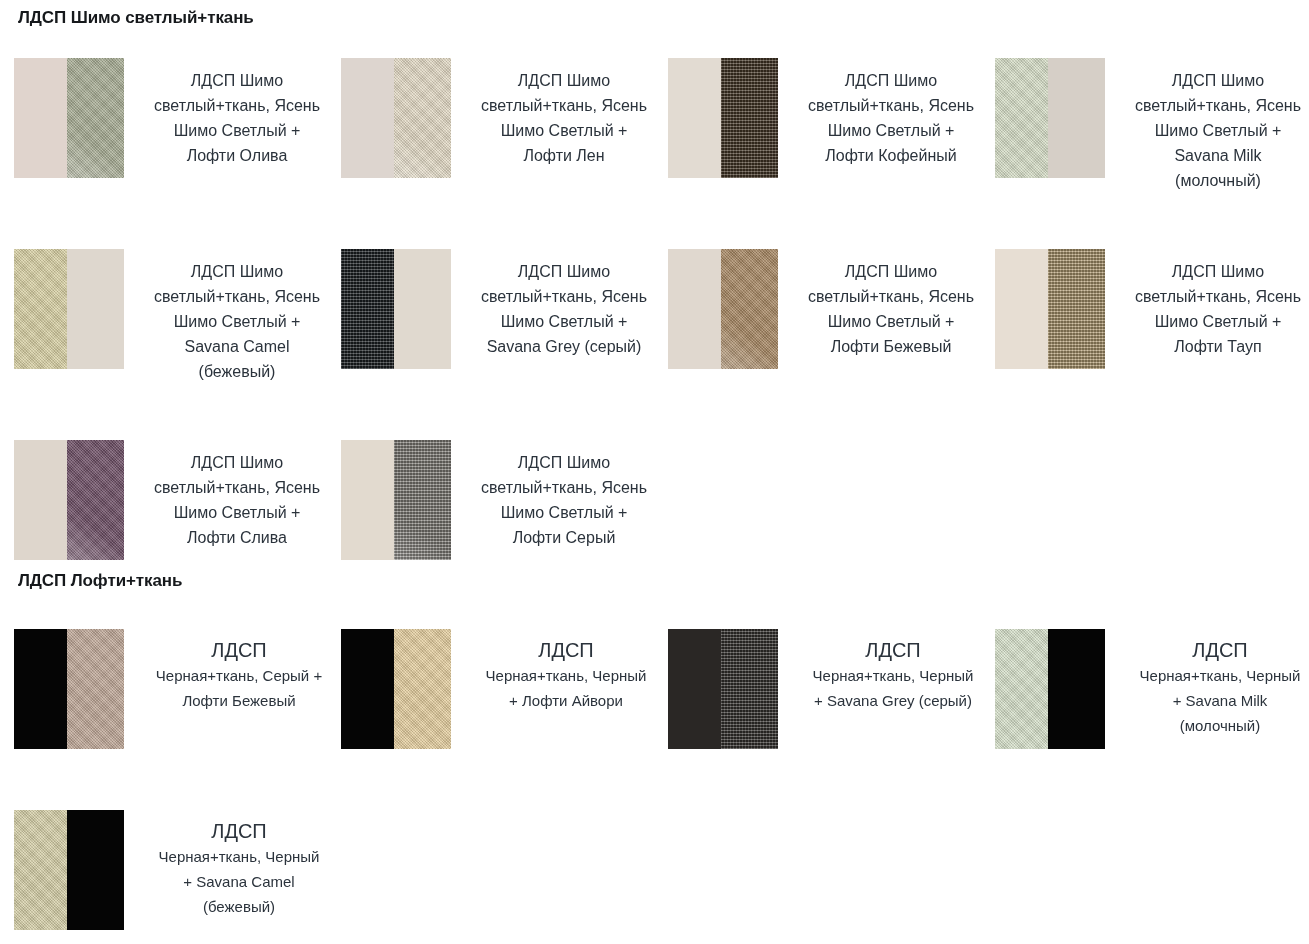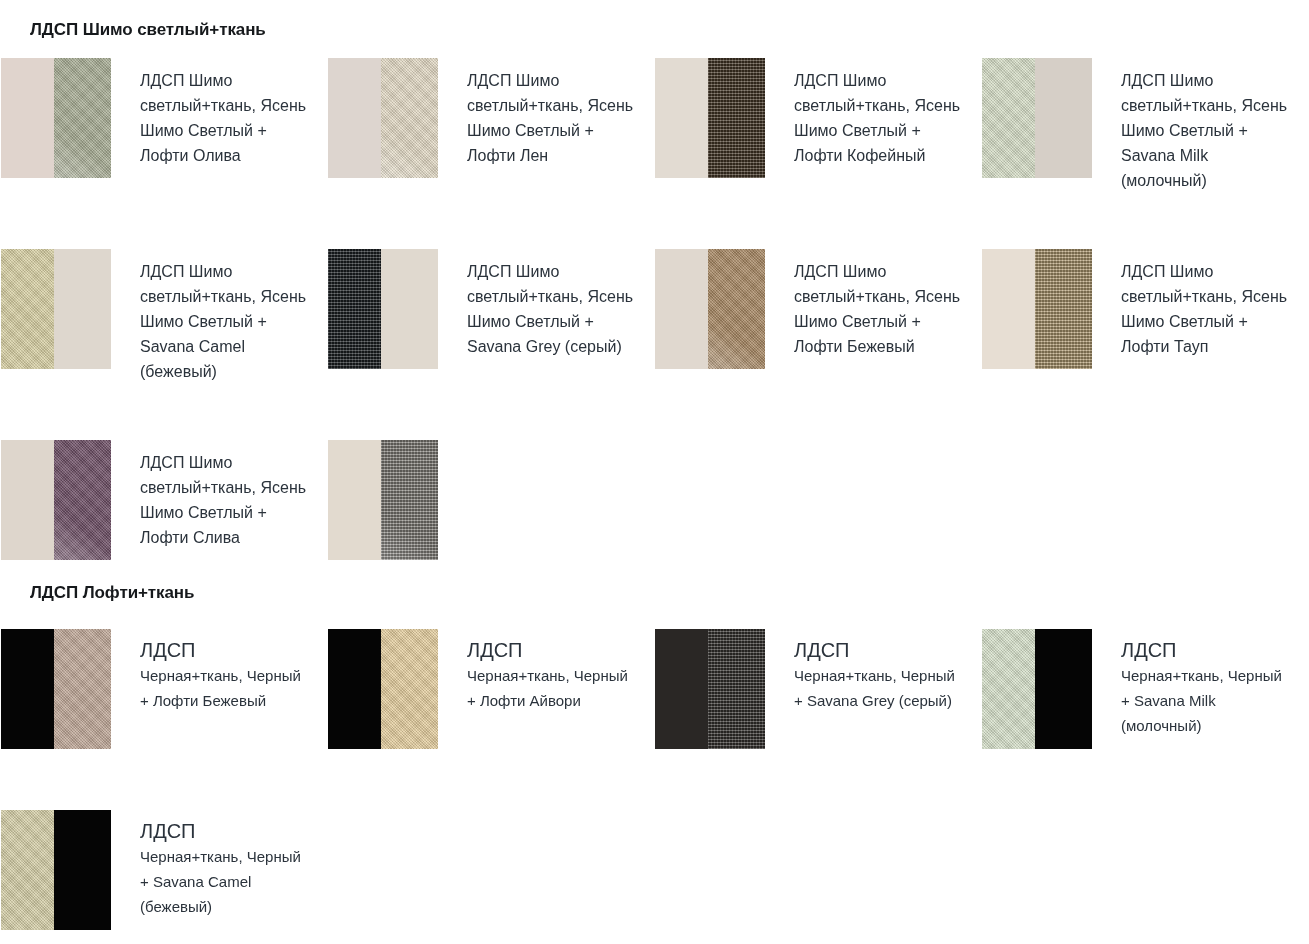--- a/index.html
+++ b/index.html
@@ -20,42 +20,43 @@
     position: relative;
     width: 1309px;
     height: 944px;
     box-sizing: border-box;
   }
   .section-title {
     font-size: 17px;
     font-weight: bold;
     color: #16191c;
     letter-spacing: -0.1px;
-    margin: 12px;
+    margin: 0;
     padding: 0 0 0 18px;
   }
   #title-1 { position: absolute; left: 0; top: 8px; }
   #title-2 { position: absolute; left: 0; top: 571px; }
 
   .grid {
     position: absolute;
     left: 0;
     width: 1309px;
     display: flex;
     flex-wrap: wrap;
   }
   #grid-1 { top: 58px; }
   #grid-2 { top: 629px; }
 
   .card {
     width: 327px;
     box-sizing: border-box;
     display: flex;
     align-items: flex-start;
-    padding-left: 1px;
+    padding-left: 14px;
+    text-align: center;
   }
   #grid-1 .card { height: 191px; }
   #grid-2 .card { height: 181px; }
 
   .swatch {
     width: 110px;
     height: 120px;
     flex: 0 0 110px;
     display: flex;
     overflow: hidden;
@@ -205,34 +206,35 @@
         </div>
         <div class="caption">ЛДСП Шимо светлый+ткань, Ясень Шимо Светлый + Лофти Слива</div>
       </div>
       <div class="card">
         <div class="swatch">
           <div class="half wood" style="background: rgb(226, 218, 207); width: 48%;"></div>
           <div class="half fabric coarse" style="background: rgb(140, 137, 131); width: 52%;">
             <span class="sheen"></span>
           </div>
         </div>
+        <div class="caption">ЛДСП Шимо светлый+ткань, Ясень Шимо Светлый + Лофти Серый</div>
       </div>
     </div>
 
   <h2 class="section-title" id="title-2">ЛДСП Лофти+ткань</h2>
 
   <div class="grid" id="grid-2">
       <div class="card">
         <div class="swatch">
           <div class="half flat" style="background: rgb(5, 5, 5); width: 48%;"></div>
           <div class="half fabric" style="background: rgb(191, 168, 152); width: 52%;"></div>
         </div>
         <div class="caption">
           <span class="lead">ЛДСП</span>
-          <span class="rest">Черная+ткань, Черный + Лофти Бежевый</span>
+          <span class="rest">Черная+ткань, Серый + Лофти Бежевый</span>
         </div>
       </div>
       <div class="card">
         <div class="swatch">
           <div class="half flat" style="background: rgb(5, 5, 5); width: 48%;"></div>
           <div class="half fabric" style="background: rgb(228, 206, 159); width: 52%;"></div>
         </div>
         <div class="caption">
           <span class="lead">ЛДСП</span>
           <span class="rest">Черная+ткань, Черный + Лофти Айвори</span>

